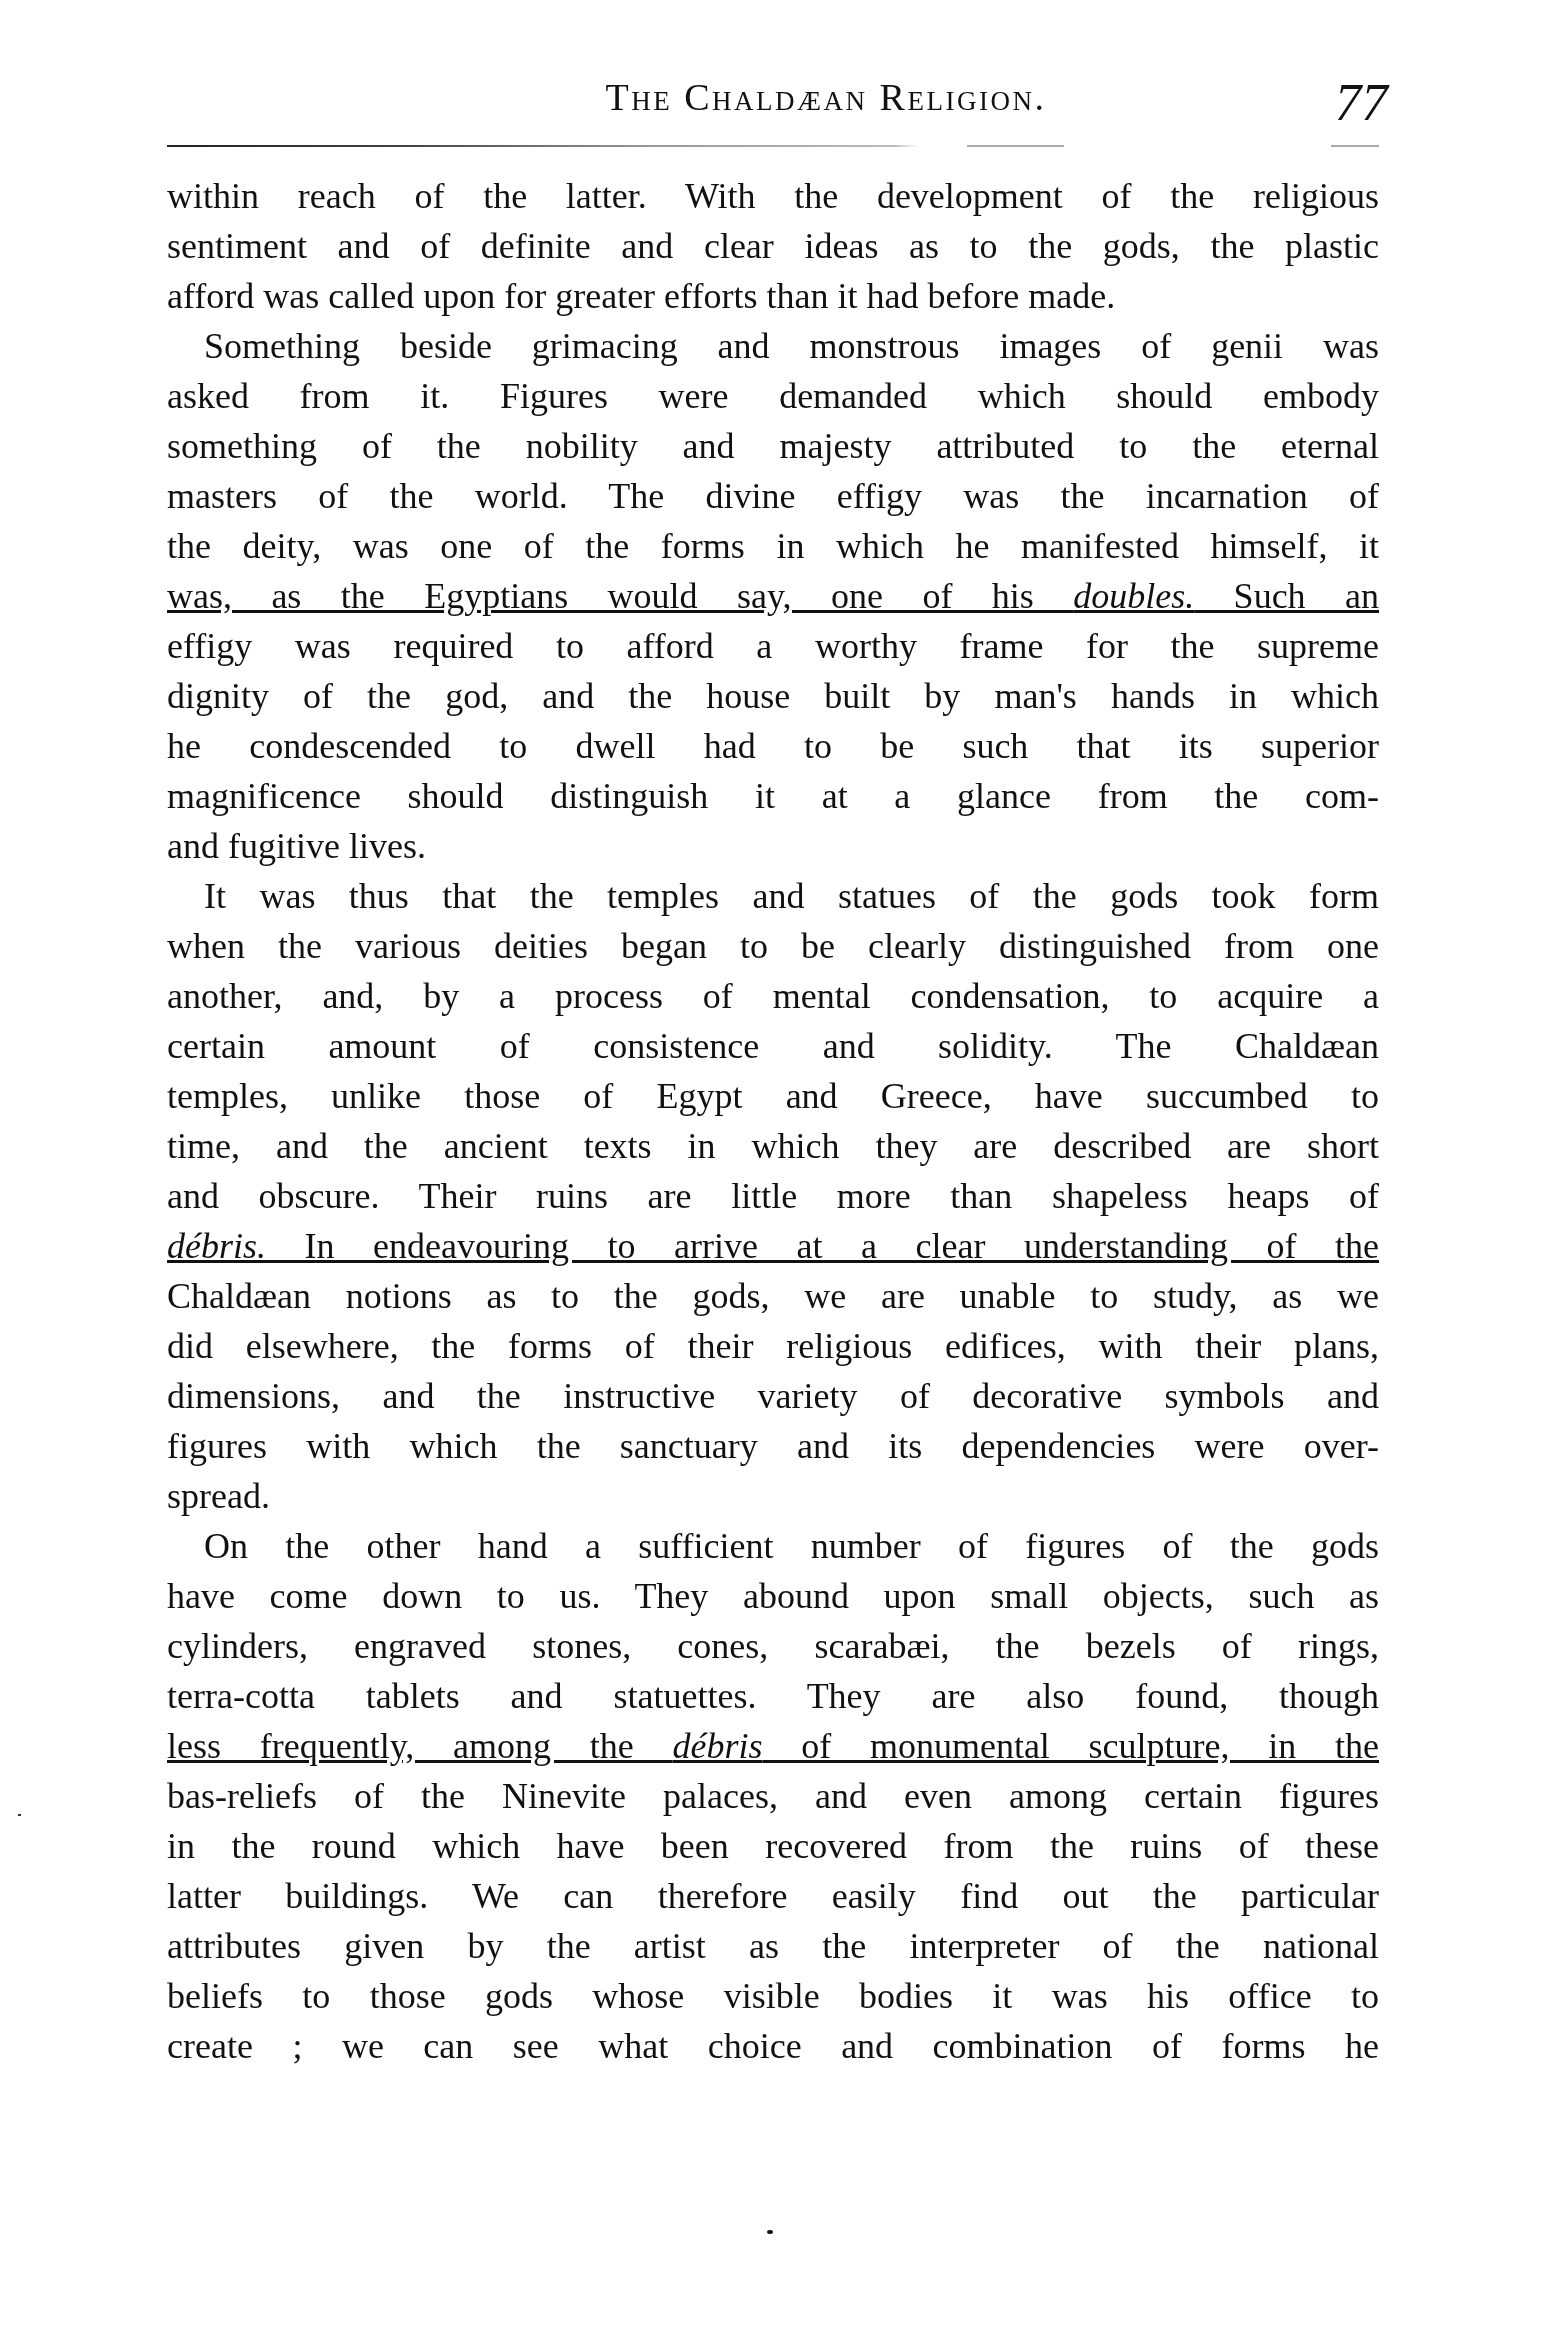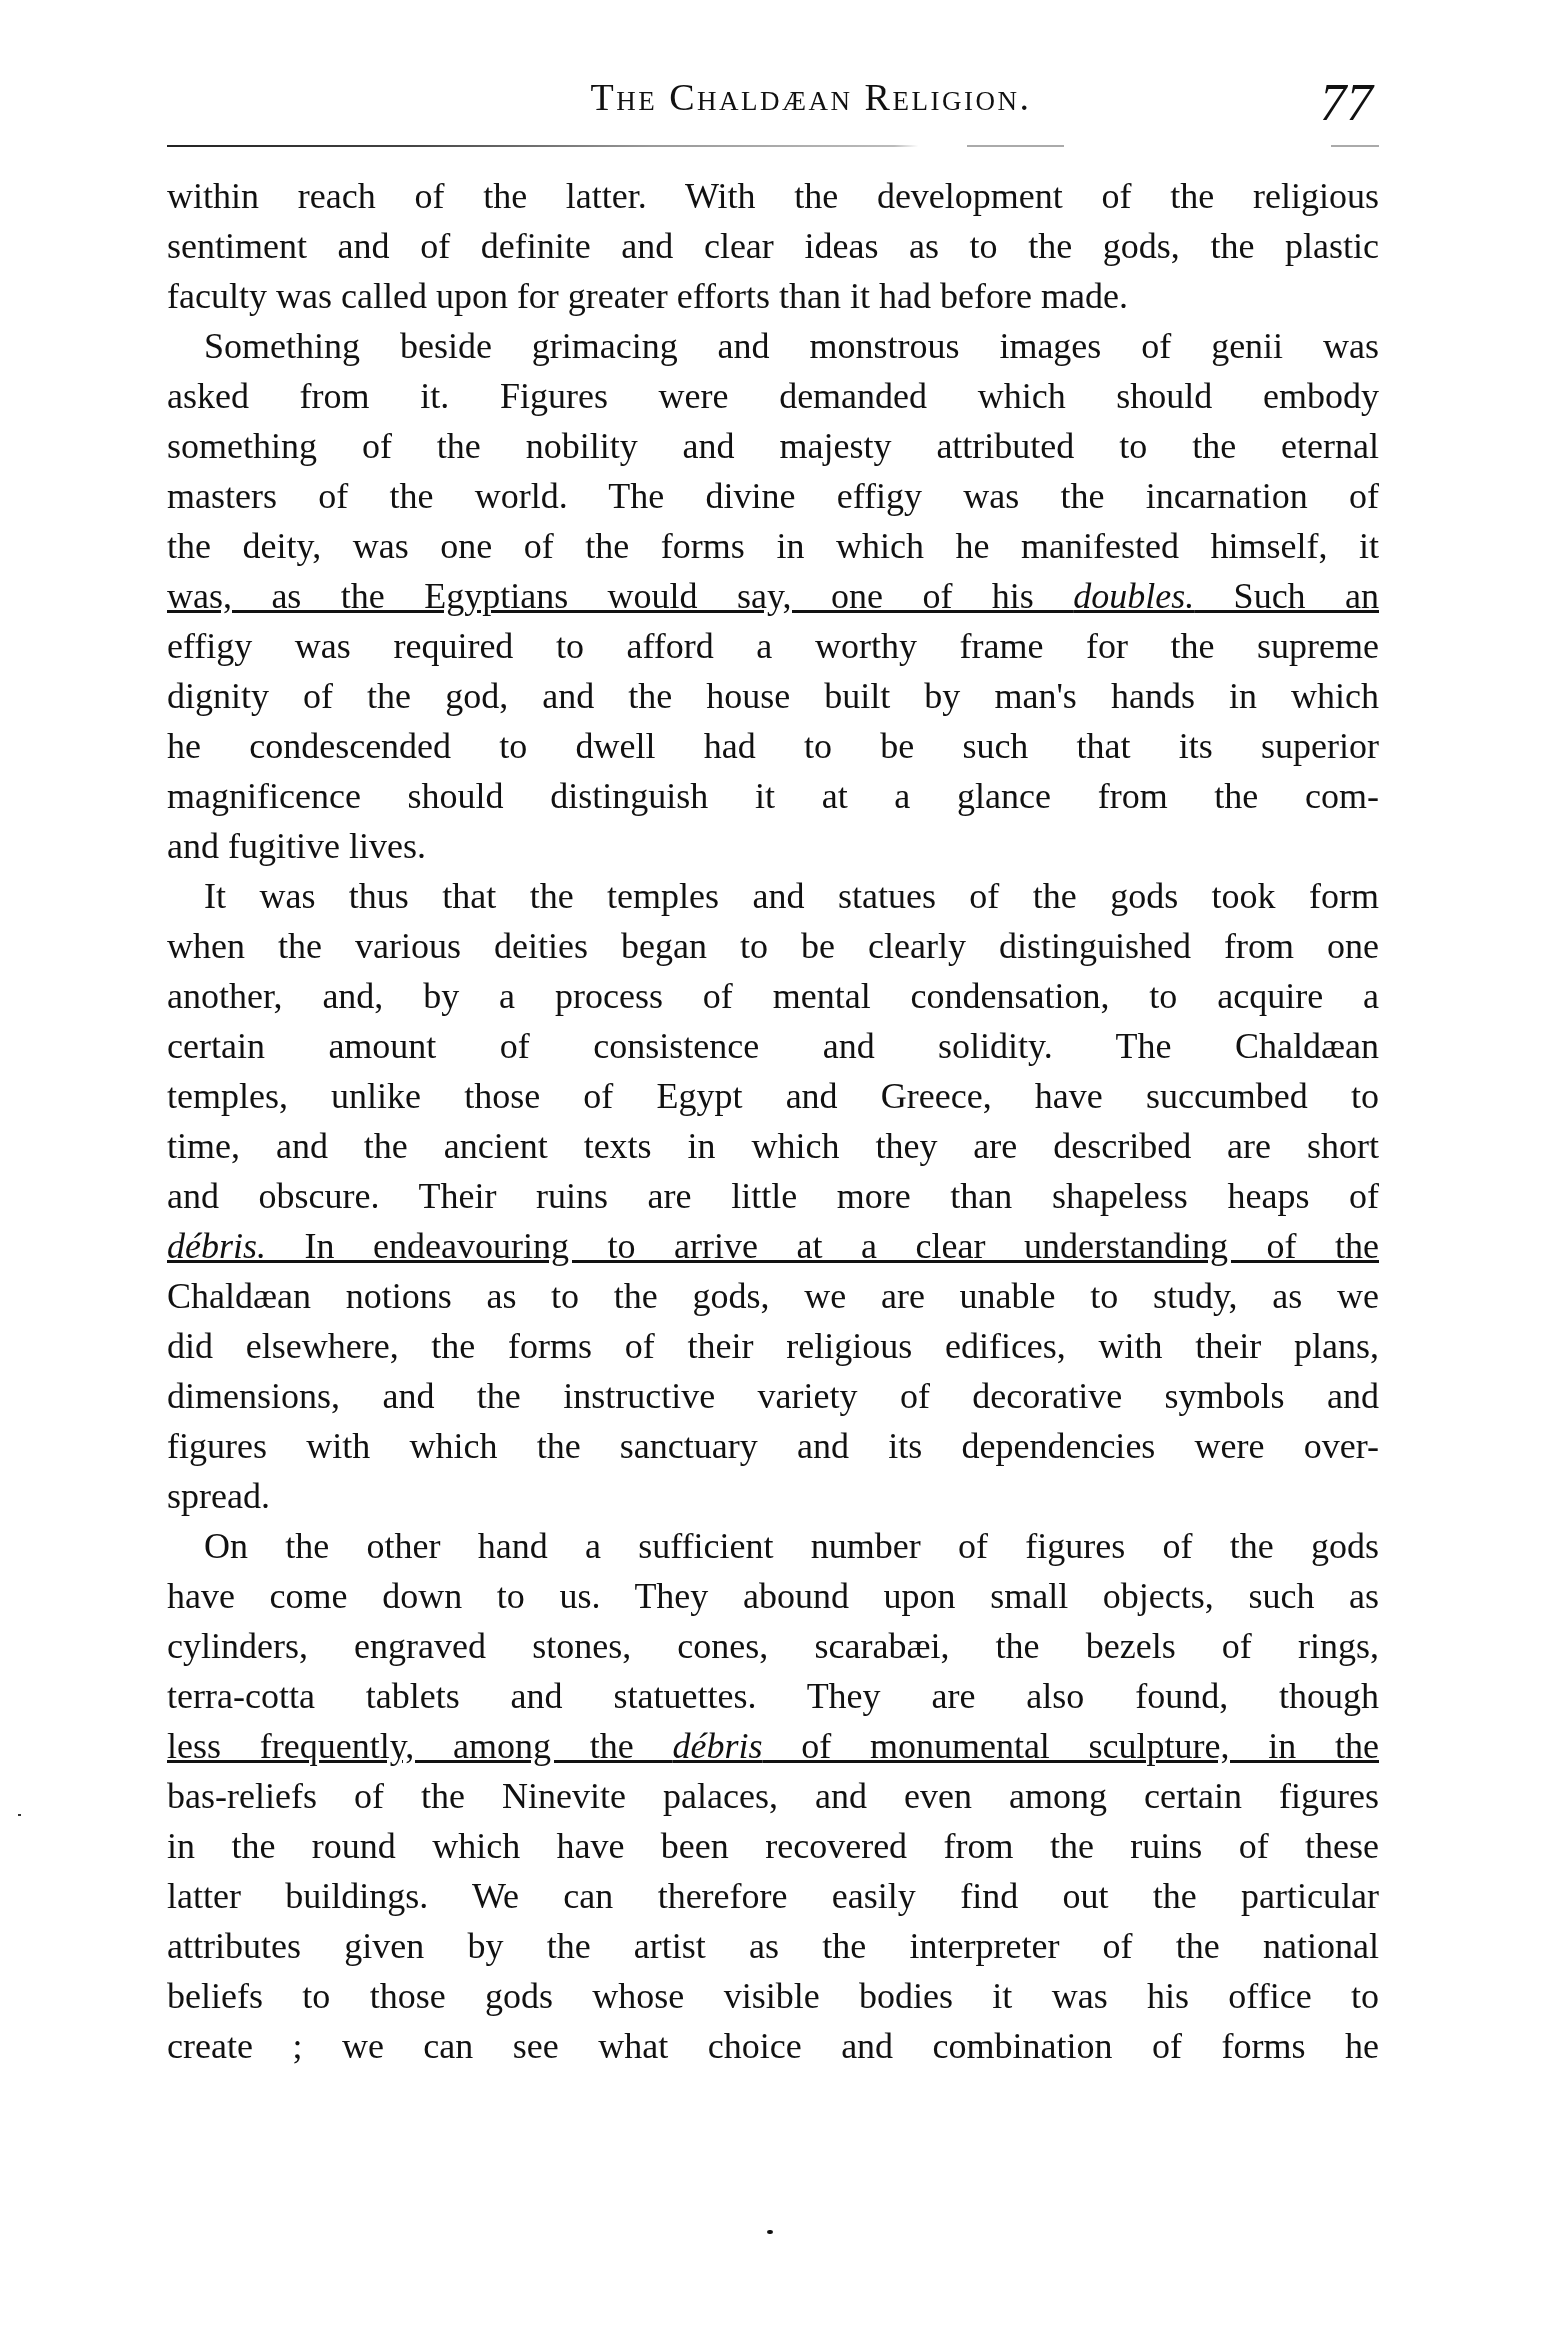--- a/index.html
+++ b/index.html
@@ -1,18 +1,18 @@
 <!DOCTYPE html>
 <html style="font-size:10px"><head>
 <meta charset="utf-8">
 <style>
   html, body { margin: 0; padding: 0; background: #ffffff; }
   body { width: 1567px; height: 2342px; position: relative; overflow: hidden;
          font-family: "Liberation Serif", "DejaVu Serif", serif; color: #111; }
-  .header { position: absolute; left: 167px; width: 1212px; top: 69px; height: 57px; }
+  .header { position: absolute; left: 182px; width: 1212px; top: 69px; height: 57px; }
   .running-title { position: absolute; left: 0; right: 0; text-align: center; top: 0;
          font-size: 38px; letter-spacing: 2.5px; font-variant: small-caps; line-height: 57px;
          padding-left: 76px; box-sizing: border-box; }
   .page-number { position: absolute; right: 6.3px; top: 5px; font-size: 53px; font-style: italic;
          line-height: 57px; }
   .rule { position: absolute; left: 167px; top: 145px; height: 1.9px; width: 1212px;
          background: linear-gradient(to right, #222 0%, #444 20%, #999 40%, #bbb 60%, transparent 62%,
          transparent 66%, #aaa 66%, #aaa 74%, transparent 74%, transparent 96%, #aaa 96%, #aaa 100%); }
   .body-text { position: absolute; left: 167px; top: 171px; width: 1212px; }
   .line { display: block; height: 50px; line-height: 50px; font-size: 36px;
@@ -29,21 +29,21 @@
 
 <div class="header">
   <div class="running-title">The Chaldæan Religion.</div>
   <div class="page-number">77</div>
 </div>
 <div class="rule"></div>
 
 <div class="body-text">
   <span class="line">within reach of the latter.  With the development of the religious</span>
   <span class="line">sentiment and of definite and clear ideas as to the gods, the plastic</span>
-  <span class="line last">faculty was called upon for greater efforts than it had before made.</span>
+  <span class="line last">afford was called upon for greater efforts than it had before made.</span>
   <span class="line indent">Something beside grimacing and monstrous images of genii was</span>
   <span class="line">asked from it.  Figures were demanded which should embody</span>
   <span class="line">something of the nobility and majesty attributed to the eternal</span>
   <span class="line">masters of the world.  The divine effigy was the incarnation of</span>
   <span class="line">the deity, was one of the forms in which he manifested himself, it</span>
   <span class="line"><span class="lw"><span>was, as the Egyptians would say, one of his </span><span class="it">doubles.</span><span>  Such an</span></span></span>
   <span class="line">effigy was required to afford a worthy frame for the supreme</span>
   <span class="line">dignity of the god, and the house built by man's hands in which</span>
   <span class="line">he condescended to dwell had to be such that its superior</span>
   <span class="line">magnificence should distinguish it at a glance from the com-</span>

